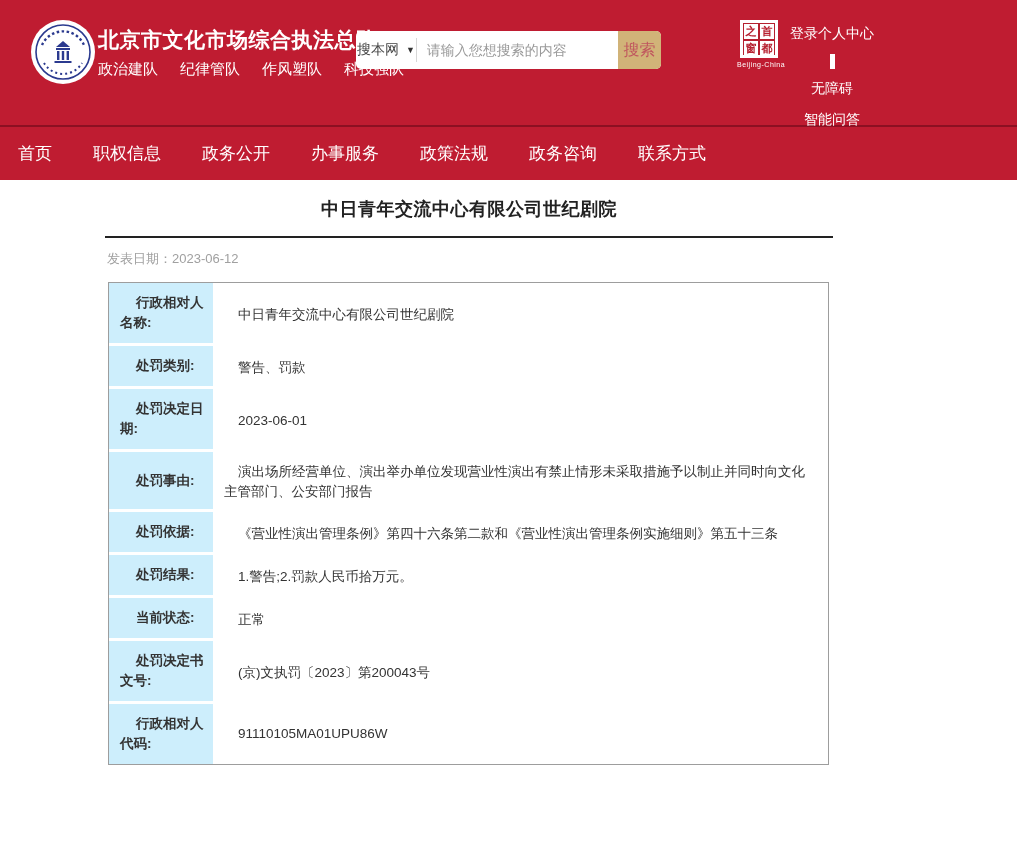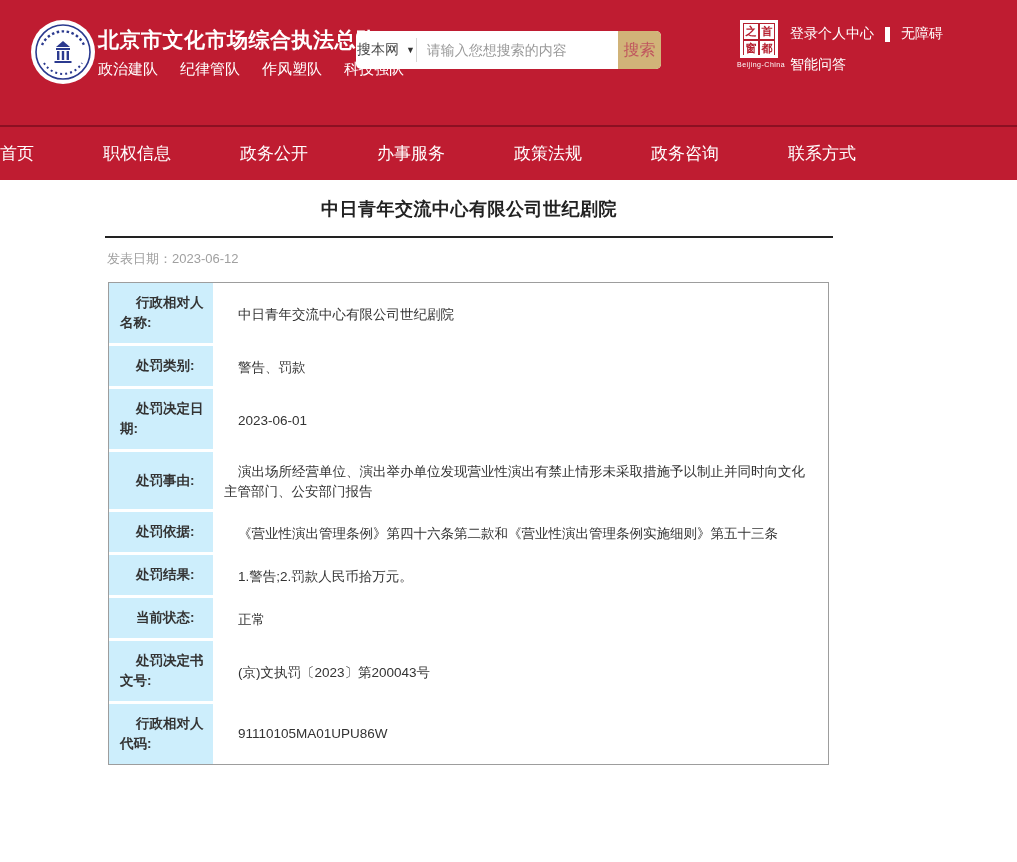--- a/index.html
+++ b/index.html
@@ -44,29 +44,29 @@
     gap:2px; background:#b6202f; border:1px solid #b6202f;
   }
   .cw-cell {
     background:#fff; color:#b6202f; font-size:11px; font-weight:bold;
     display:flex; align-items:center; justify-content:center;
     font-family:"Liberation Serif", serif;
   }
   .cw-caption { margin-top:3px; color:#fff; font-size:7px; letter-spacing:0.5px; white-space:nowrap; }
 
   .quick-links { position:absolute; left:790px; top:25px; color:#fff; font-size:14px; }
-  .ql-row { display:flex; align-items:center; gap:11px; }
+  .ql-row { display:flex; align-items:center; gap:11px;flex-direction:column; }
   .ql-row a { color:#fff; text-decoration:none; cursor:pointer; }
   .links-divider { display:inline-block; width:5px; height:15px; background:#fff; }
   .ql-row + .ql-row { margin-top:13px; }
 
   
   .mainnav {
     width:1017px; height:53px; background:#bf1c31;
-    display:flex; align-items:center; gap:69px;
+    display:flex; align-items:center; padding-left:18px; gap:41px;
   }
   .mainnav a { color:#fff; font-size:17px; text-decoration:none; white-space:nowrap; cursor:pointer; }
 
   
   .content { width:728px; margin-left:105px; padding-top:15px; }
   .article-title { text-align:center; font-size:18px; font-weight:bold; color:#222; line-height:28px; letter-spacing:0.5px; }
   .title-rule { border:none; border-top:2px solid #222; margin-top:13px; }
   .pub-date { margin:12px 0 14px 2px; font-size:13px; color:#a0a0a0; }
 
   table.penalty {

